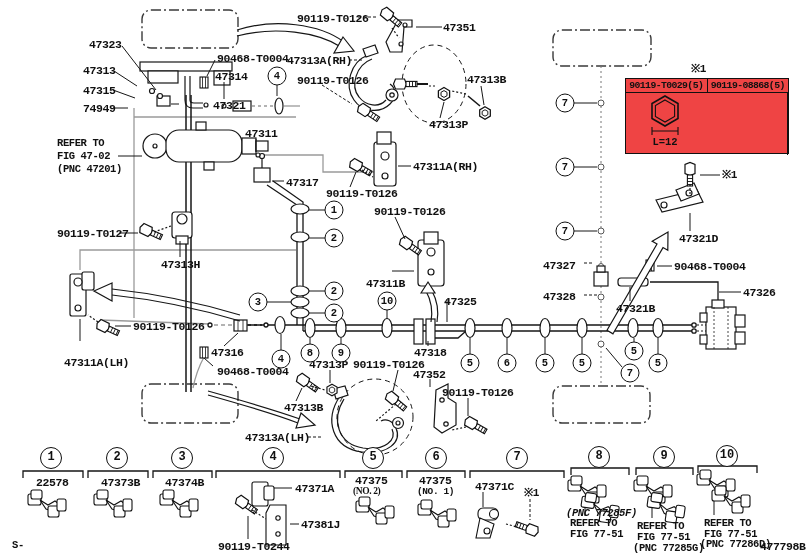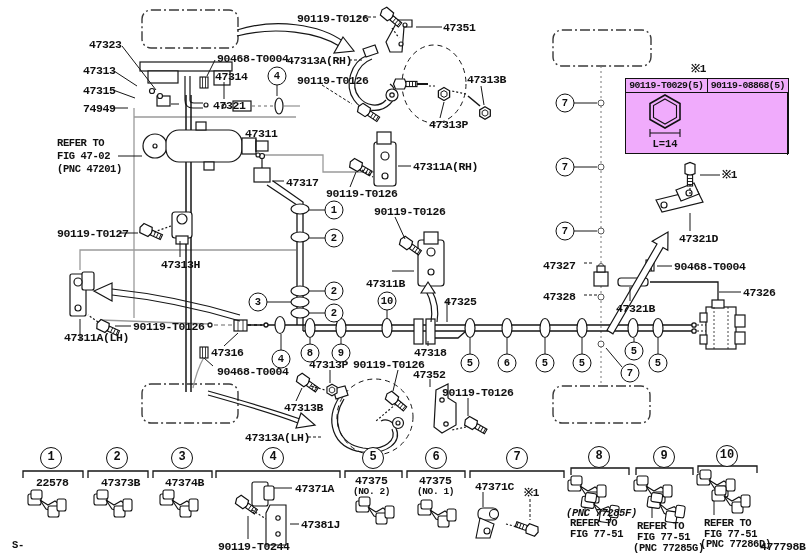--- a/index.html
+++ b/index.html
@@ -9,21 +9,21 @@
   .lbl{position:absolute;font:bold 11.5px "Liberation Mono","DejaVu Sans Mono",monospace;
        color:#101010;white-space:pre;letter-spacing:-0.4px;line-height:1;}
   .lbl.ref{font-size:10.5px;}
   .lbl.small{font-size:9.5px;}
   .lbl.note{font-size:11px;}
   .callout{position:absolute;width:17px;height:17px;border:1.5px solid #101010;border-radius:50%;
        background:#fff;text-align:center;font:bold 10.5px "Liberation Mono","DejaVu Sans Mono",monospace;
        line-height:16px;transform:translate(-50%,-50%);color:#101010;}
   .callout.big{width:20px;height:20px;line-height:19px;font-size:12px;}
   #note-table{position:absolute;left:625px;top:78px;width:162px;height:74px;border:1.7px solid #111;
-       background:#f0abfc;display:flex;flex-direction:column;}
+       background:#ef4444;display:flex;flex-direction:column;}
   #note-table .hdr{display:flex;border-bottom:1.4px solid #111;}
   #note-table .hdr div{flex:1;text-align:center;font:bold 9.8px "Liberation Mono","DejaVu Sans Mono",monospace;
        letter-spacing:-0.6px;padding:1px 0;color:#111;}
   #note-table .hdr div:first-child{border-right:1.4px solid #111;}
   #note-table .bod{display:flex;flex:1;}
   #note-table .bod .cell{flex:1;position:relative;}
   #note-table .bod .cell:first-child{border-right:1.4px solid #111;}
 </style>
 </head>
 <body>
@@ -367,25 +367,25 @@
 
   <div id="note-table">
     <div class="hdr">
       <div>90119-T0029(5)</div>
       <div>90119-08868(5)</div>
     </div>
     <div class="bod">
       <div class="cell">
         <svg width="79" height="57" viewBox="0 0 79 57">
           <g stroke="#111" fill="none" stroke-width="1.6">
-            <polygon points="39,2 54,10.5 54,26.5 39,35 24,26.5 24,10.5"></polygon>
-            <polygon points="39,6 50.5,12.5 50.5,24.5 39,31 27.5,24.5 27.5,12.5" stroke-width="1.1"></polygon>
-            <path d="M24,40 H54 M24,36 V44 M54,36 V44" stroke-width="1.1"></path>
+            <polygon points="39,3 52,10.5 52,25.5 39,33 26,25.5 26,10.5"></polygon>
+            <polygon points="39,7 48.6,12.5 48.6,23.5 39,29 29.4,23.5 29.4,12.5" stroke-width="1.1"></polygon>
+            <path d="M26,38 H52 M26,34 V42 M52,34 V42" stroke-width="1.1"></path>
           </g>
-          <text x="39" y="54" text-anchor="middle" font-size="10.5" font-weight="bold" font-family="Liberation Mono, DejaVu Sans Mono, monospace" fill="#111">L=14</text>
+          <text x="39" y="52" text-anchor="middle" font-size="10.5" font-weight="bold" font-family="Liberation Mono, DejaVu Sans Mono, monospace" fill="#111">L=12</text>
         </svg>
       </div>
     </div>
   </div>
 
   <div id="label-layer">
       <div class="lbl" style="left: 297px; top: 13px;">90119-T0126</div>
       <div class="lbl" style="left: 443px; top: 22px;">47351</div>
       <div class="lbl" style="left: 89px; top: 39px;">47323</div>
       <div class="lbl" style="left: 217px; top: 53px;">90468-T0004</div>
@@ -413,39 +413,39 @@
       <div class="lbl" style="left: 543px; top: 260px;">47327</div>
       <div class="lbl" style="left: 543px; top: 291px;">47328</div>
       <div class="lbl" style="left: 616px; top: 303px;">47321B</div>
       <div class="lbl" style="left: 743px; top: 287px;">47326</div>
       <div class="lbl" style="left: 679px; top: 233px;">47321D</div>
       <div class="lbl note" style="left: 722px; top: 170px;">※1</div>
       <div class="lbl note" style="left: 691px; top: 64px;">※1</div>
       <div class="lbl" style="left: 444px; top: 288px; margin-top: 8px;">47325</div>
       <div class="lbl" style="left: 414px; top: 347px;">47318</div>
       <div class="lbl" style="left: 133px; top: 321px;">90119-T0126</div>
-      <div class="lbl" style="left: 64px; top: 332px;">47311A(LH)</div>
+      <div class="lbl" style="left: 64px; top: 357px;">47311A(LH)</div>
       <div class="lbl" style="left: 211px; top: 347px;">47316</div>
       <div class="lbl" style="left: 217px; top: 366px;">90468-T0004</div>
       <div class="lbl" style="left: 309px; top: 359px;">47313P</div>
       <div class="lbl" style="left: 353px; top: 359px;">90119-T0126</div>
       <div class="lbl" style="left: 413px; top: 369px;">47352</div>
       <div class="lbl" style="left: 442px; top: 387px;">90119-T0126</div>
       <div class="lbl" style="left: 284px; top: 402px;">47313B</div>
       <div class="lbl" style="left: 245px; top: 432px;">47313A(LH)</div>
       <div class="lbl ref" style="left: 12px; top: 540px;">S-</div>
       <div class="lbl" style="left: 760px; top: 541px;">477798B</div>
       <div class="lbl" style="left: 36px; top: 477px;">22578</div>
       <div class="lbl" style="left: 101px; top: 477px;">47373B</div>
       <div class="lbl" style="left: 165px; top: 477px;">47374B</div>
       <div class="lbl" style="left: 295px; top: 483px;">47371A</div>
       <div class="lbl" style="left: 301px; top: 519px;">47381J</div>
       <div class="lbl" style="left: 218px; top: 541px;">90119-T0244</div>
       <div class="lbl" style="left: 355px; top: 475px;">47375</div>
-      <div class="lbl small" style="left: 353px; top: 487px;">(NO. 2)</div>
+      <div class="lbl small" style="left: 353px; top: 487px; font-family: Liberation Serif, serif;">(NO. 2)</div>
       <div class="lbl" style="left: 419px; top: 475px;">47375</div>
       <div class="lbl small" style="left: 417px; top: 487px;">(NO. 1)</div>
       <div class="lbl" style="left: 475px; top: 481px;">47371C</div>
       <div class="lbl note" style="left: 524px; top: 488px;">※1</div>
       <div class="lbl ref" style="left: 570px; top: 518px;">REFER TO</div>
       <div class="lbl ref" style="left: 570px; top: 529px;">FIG 77-51</div>
       <div class="lbl ref" style="left: 566px; top: 508px; font-style: italic;">(PNC 77285F)</div>
       <div class="lbl ref" style="left: 637px; top: 521px;">REFER TO</div>
       <div class="lbl ref" style="left: 637px; top: 532px;">FIG 77-51</div>
       <div class="lbl ref" style="left: 633px; top: 543px;">(PNC 77285G)</div>

